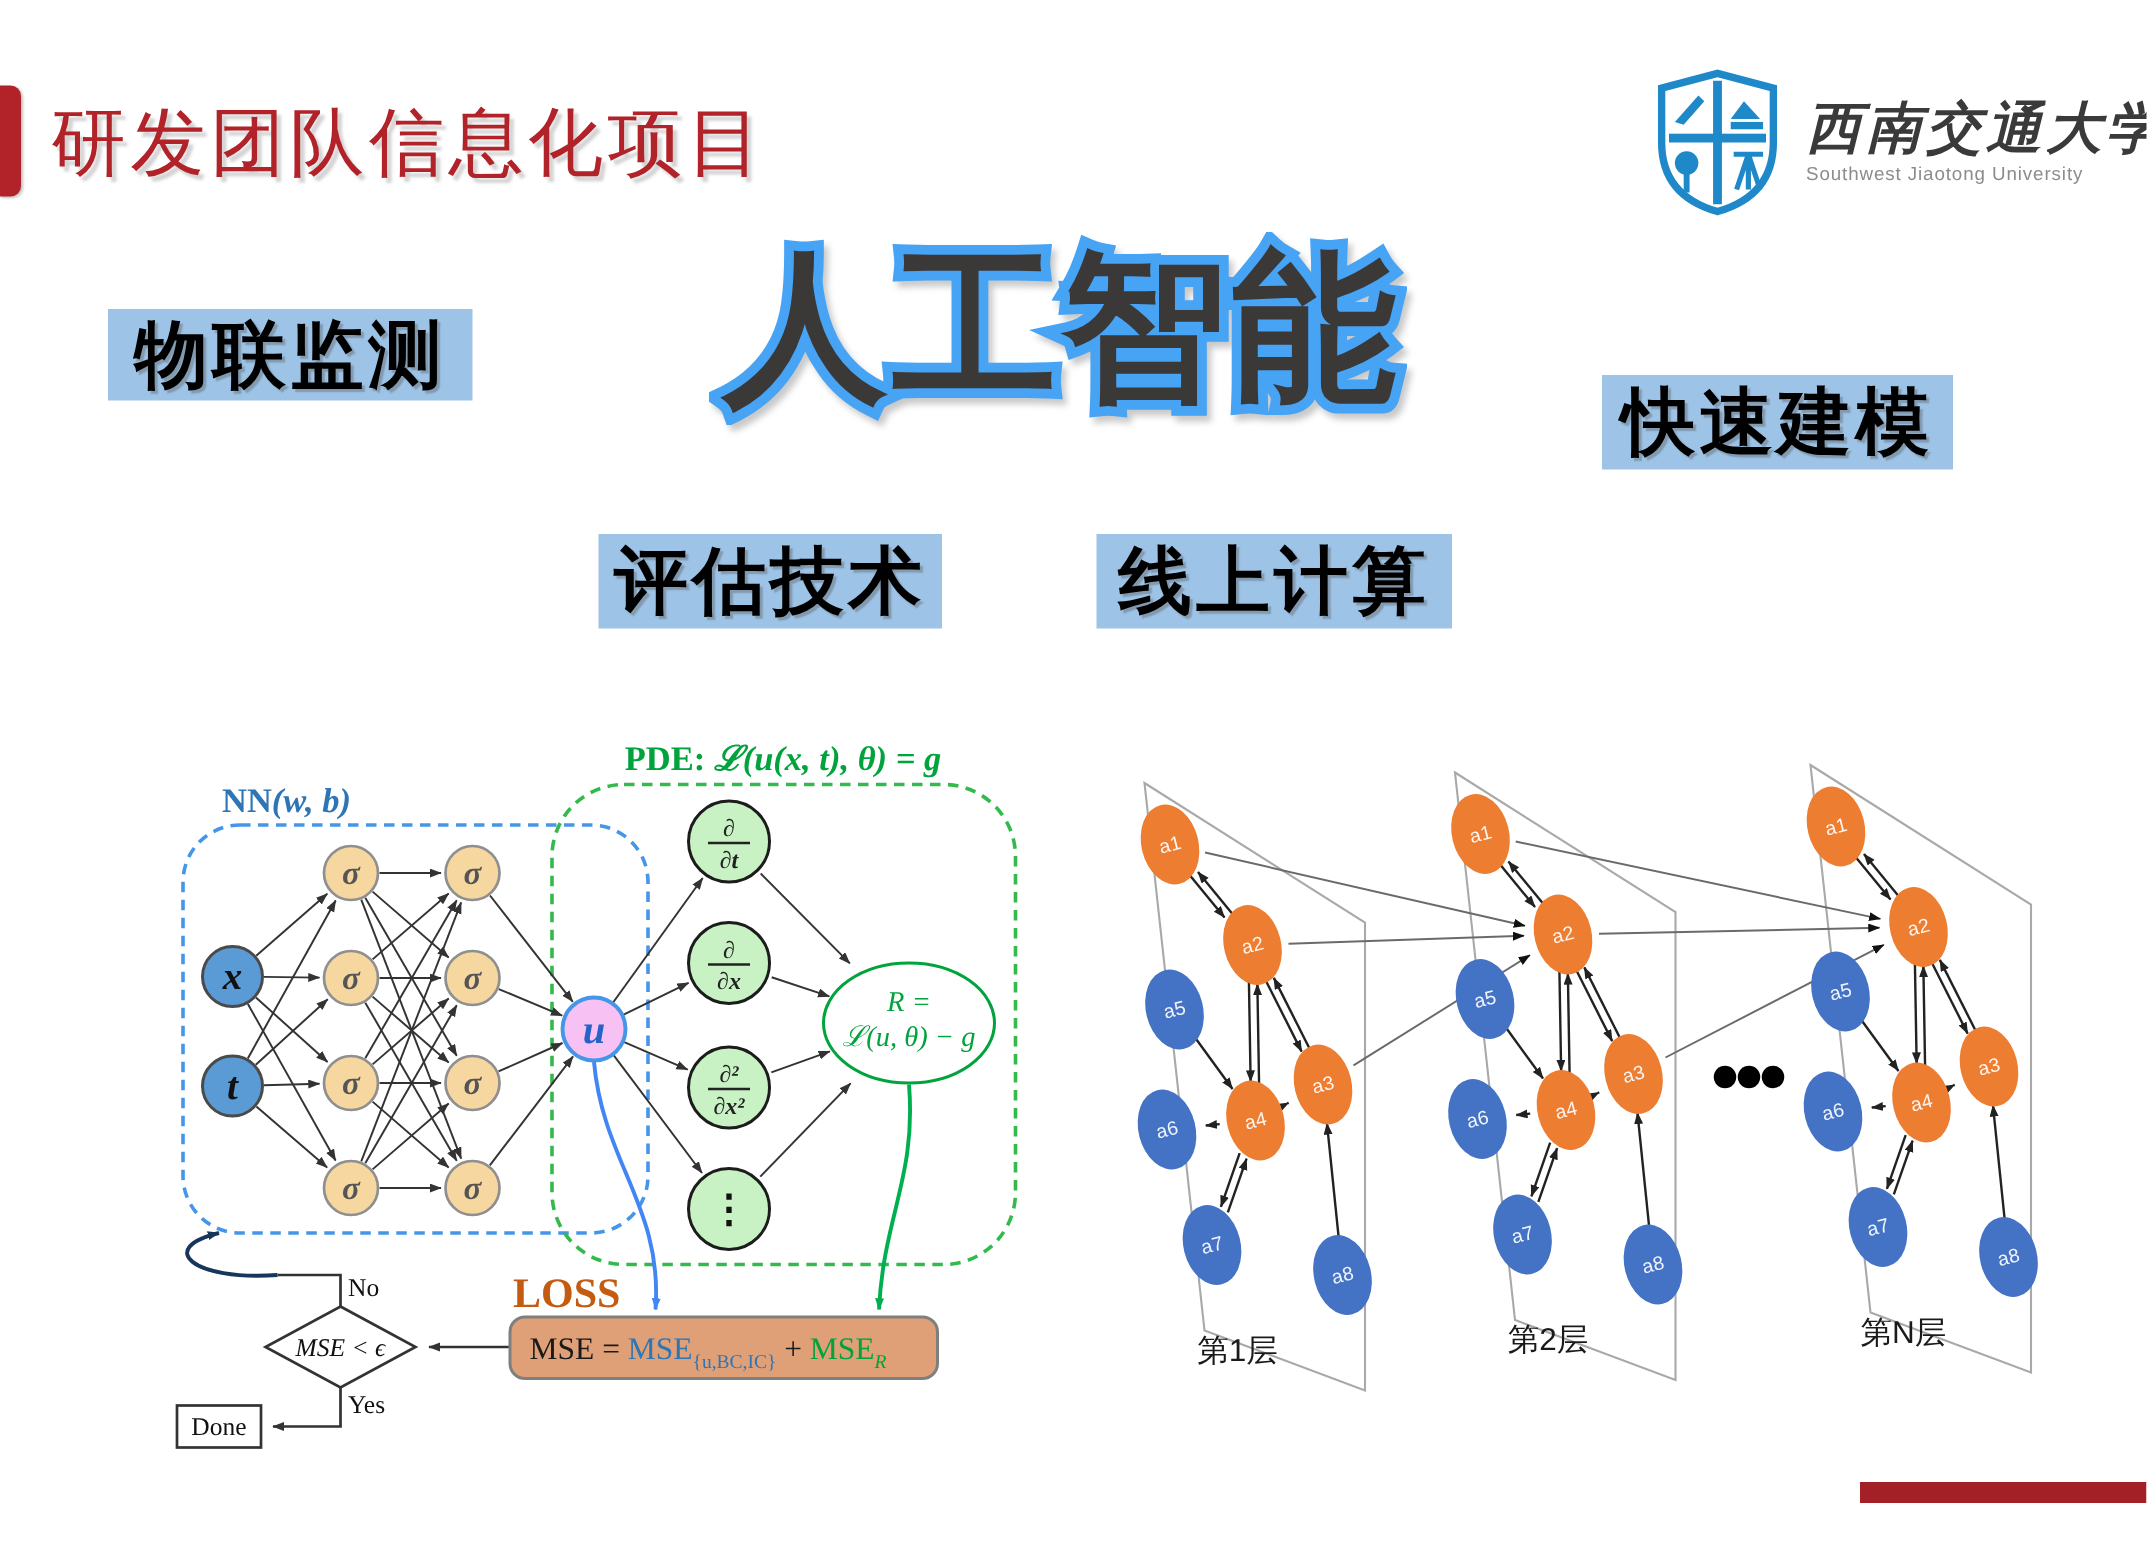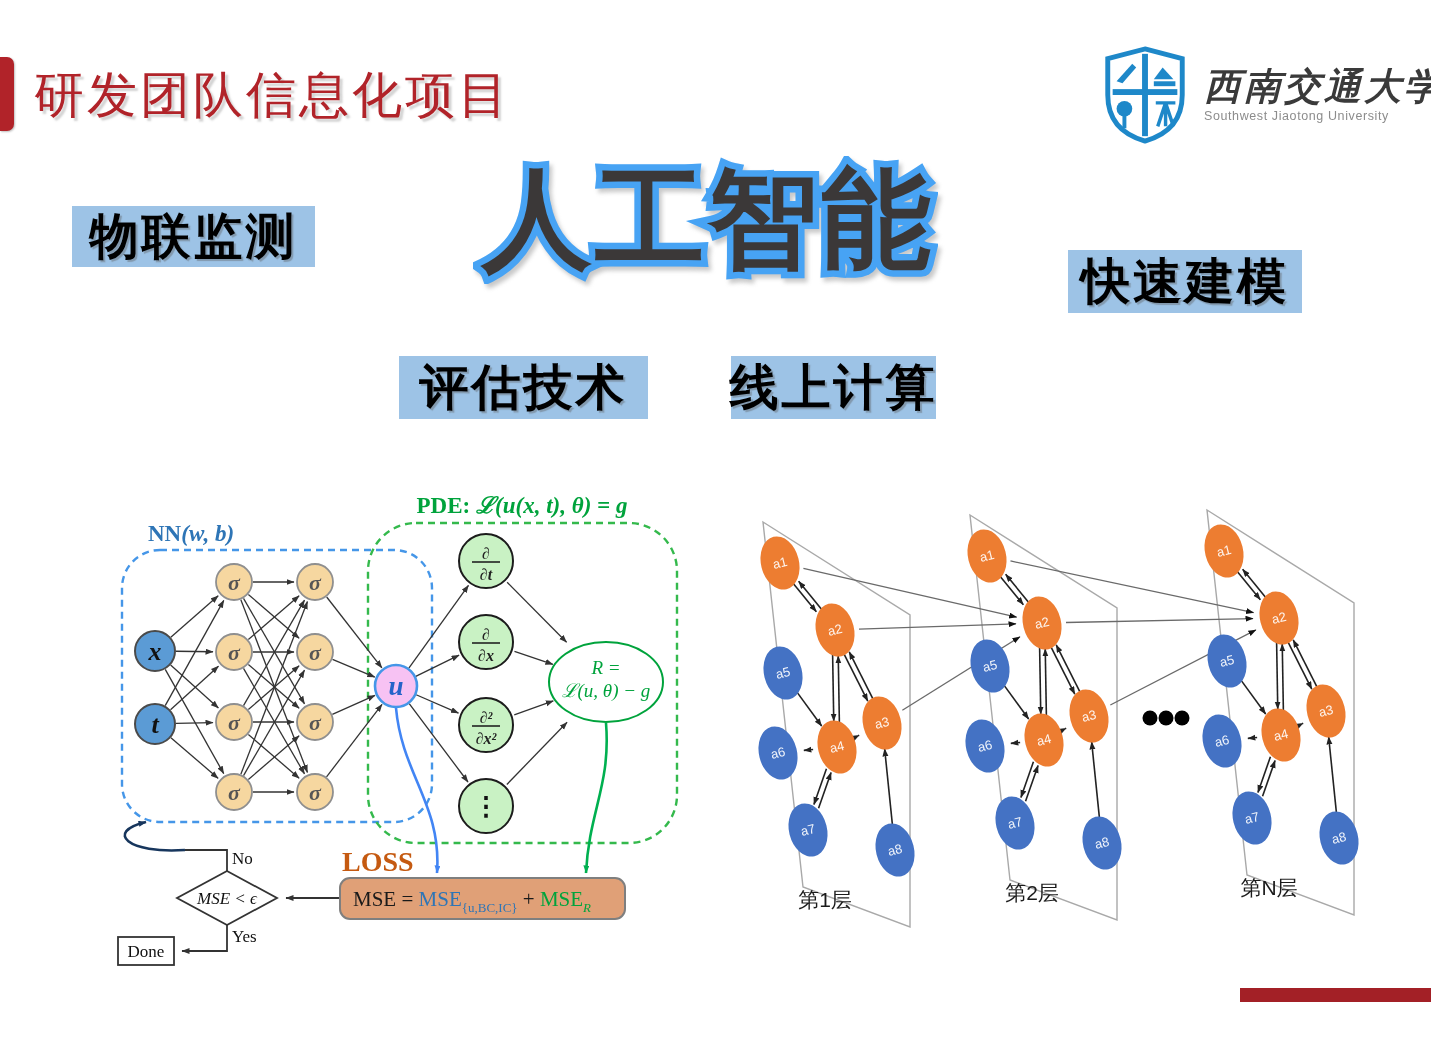--- a/index.html
+++ b/index.html
@@ -35,22 +35,22 @@
   }
   .headline .fill{position:relative;color:#3b3838;}
   .tag{
     position:absolute;background:#9dc3e6;color:#000;font-weight:800;
     display:flex;align-items:center;justify-content:center;
     font-size:49px;letter-spacing:3px;white-space:nowrap;
     text-shadow:2px 2px 1px rgba(90,90,90,.4);
   }
   .tag-iot{left:72px;top:206px;width:243px;height:61px;}
   .tag-modeling{left:1068px;top:208px;width:234px;height:63px;margin-top:42px;}
-  .tag-evaluation{left:399px;top:356px;width:249px;height:63px;}
-  .tag-computing{left:731px;top:356px;width:205px;height:63px;}
+  .tag-evaluation{left:399px;top:356px;width:229px;height:63px;}
+  .tag-computing{left:731px;top:356px;width:237px;height:63px;}
   .pinn-svg{position:absolute;left:90px;top:475px;width:600px;height:525px;}
   .graph-svg{position:absolute;left:735px;top:480px;width:696px;height:465px;}
   .footer-bar{position:absolute;left:1240px;top:988px;width:191px;height:14px;background:#a32026;}
 </style>
 </head>
 <body>
 
 <div class="accent-bar"></div>
 <div class="slide-title">研发团队信息化项目</div>
 

